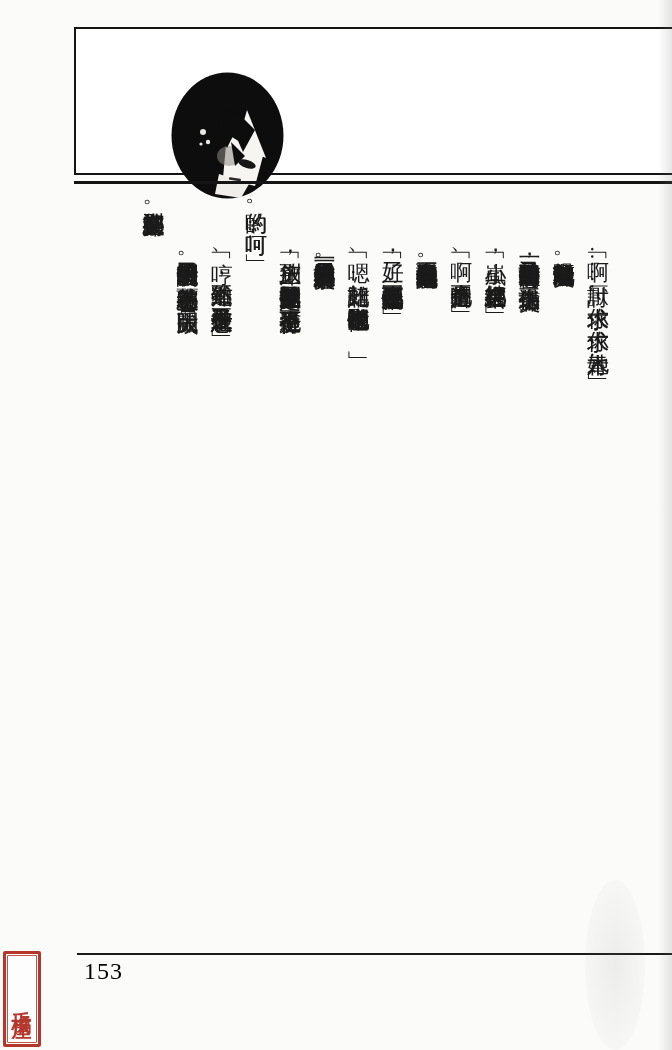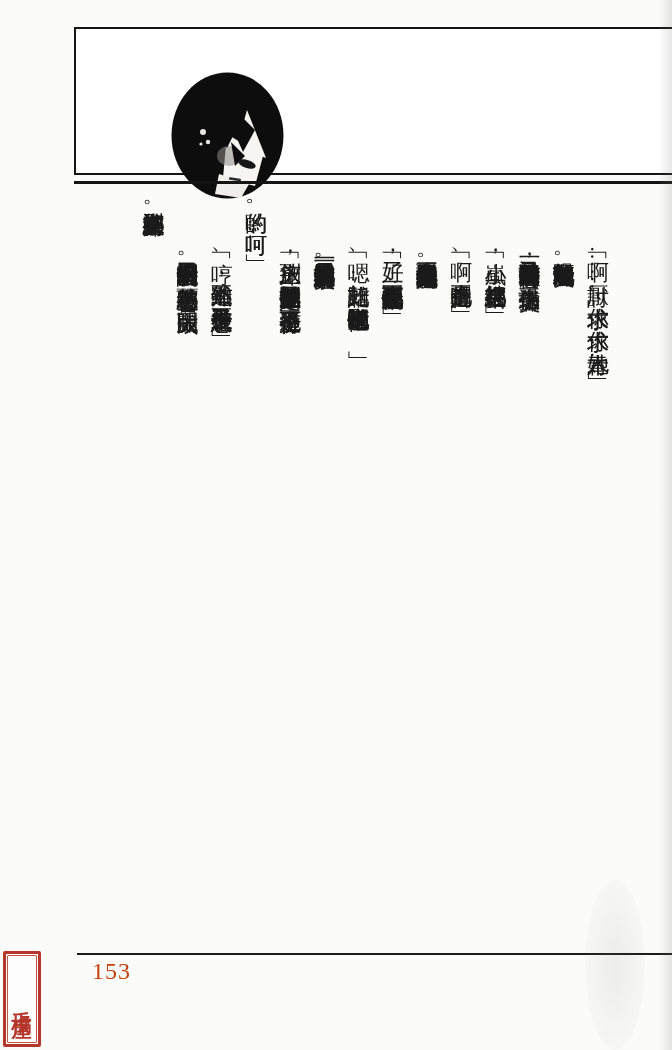--- a/index.html
+++ b/index.html
@@ -23,21 +23,21 @@
   .text-area{position:absolute;top:195px;right:57px;width:482px;height:758px;}
   .col{
     position:absolute;top:0;
     writing-mode:vertical-rl;text-orientation:mixed;
     font-size:22px;line-height:34px;width:34px;
     white-space:nowrap;letter-spacing:0.2px;
   }
   .col.indent{top:50px;}
   
   .footer-rule{position:absolute;left:77px;right:0;top:953px;height:2px;background:#1a1a1a;}
-  .page-number{position:absolute;left:92px;top:958px;font-size:24px;letter-spacing:1px;color:#c2410c;}
+  .page-number{position:absolute;left:84px;top:958px;font-size:24px;letter-spacing:1px;color:#000000;}
   .seal{
     position:absolute;left:3px;top:951px;width:38px;height:96px;
     border:3px solid #b5372c;border-radius:2px;box-sizing:border-box;background:rgba(255,255,255,0.6);
   }
   .seal-inner{
     position:absolute;inset:1px;border:1px solid #c2554a;border-radius:1px;
     display:flex;align-items:center;justify-content:center;
   }
   .seal-text{
     writing-mode:vertical-rl;text-orientation:upright;

